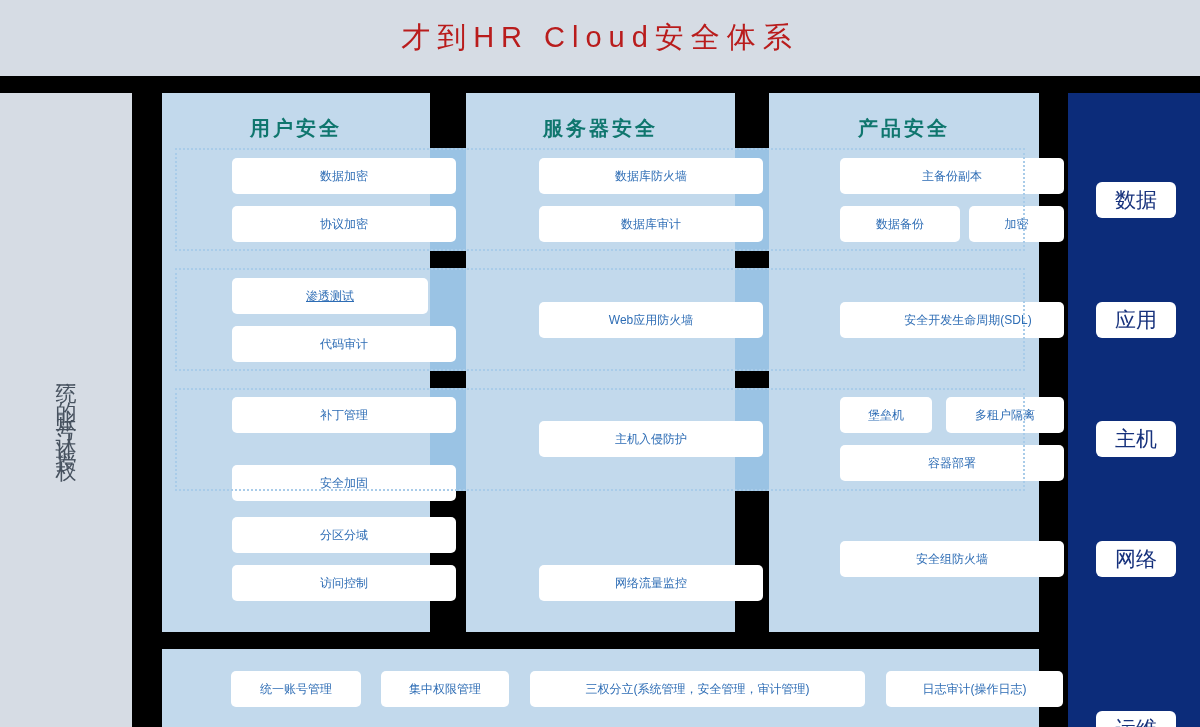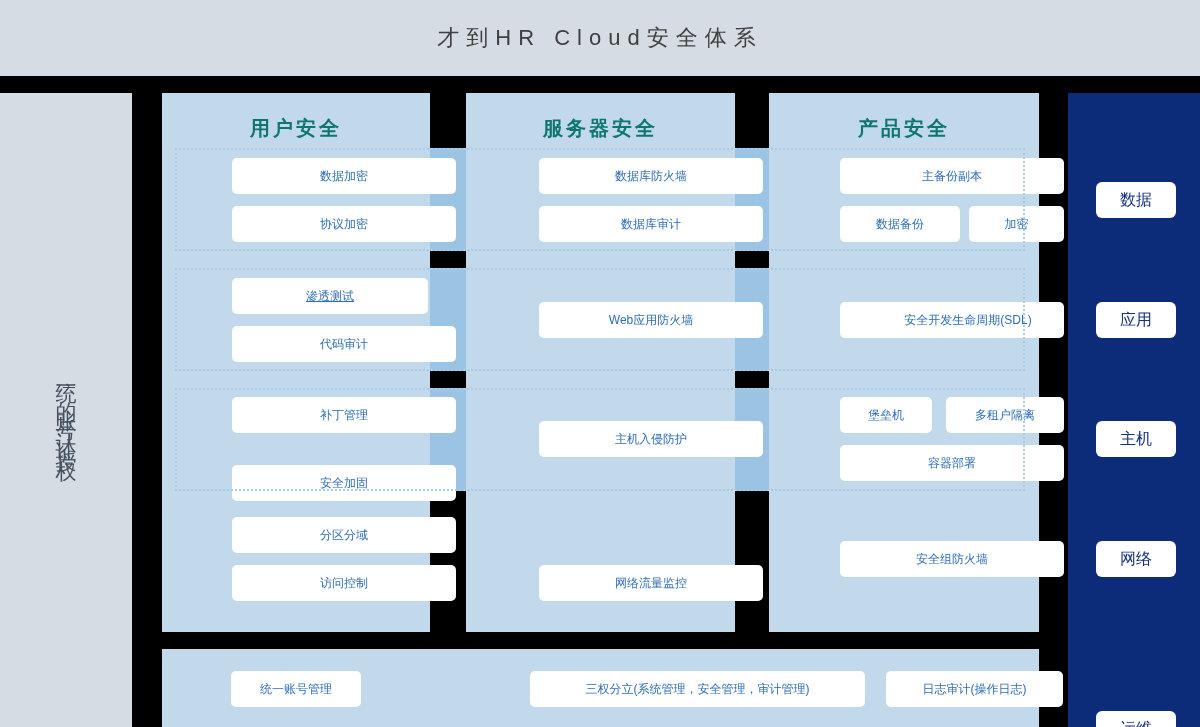--- a/index.html
+++ b/index.html
@@ -2,21 +2,21 @@
 <html><head>
 <meta charset="utf-8">
 <style>
   * { margin:0; padding:0; box-sizing:border-box; }
   body { background:#000; font-family:"Liberation Sans","DejaVu Sans",sans-serif; }
   #canvas { position:relative; width:1200px; height:727px; background:#000; overflow:hidden; }
 
   
   .topbar { position:absolute; left:0; top:0; width:1200px; height:76px;
             background:#d6dce4; display:flex; align-items:center; justify-content:center; }
-  .topbar h1 { font-size:22px; font-weight:500; color:#404040; letter-spacing:7px; }
+  .topbar h1 { font-size:29px; font-weight:500; color:#b91c1c; letter-spacing:7px; }
 
   
   .left-sidebar { position:absolute; left:0; top:93px; width:132px; height:634px;
                   background:#d6dce4; display:flex; align-items:center; justify-content:center; }
   .vtext { writing-mode:vertical-lr; text-orientation:upright; letter-spacing:10px;
            font-size:21px; color:#47525f; }
 
   
   .col { position:absolute; top:93px; height:539px; background:#c2d9ec; }
   .col-1 { left:162px; width:268px; }
@@ -41,21 +41,21 @@
   
   .box { position:absolute; height:36px; background:#fff; border-radius:5px;
          display:flex; align-items:center; justify-content:center;
          font-size:12px; font-weight:500; color:#2e6db5; white-space:nowrap;margin-left:48px; }
 
   
   .right-sidebar { position:absolute; left:1068px; top:93px; width:132px; height:634px;
                    background:#0c2c7a; }
   .layer-box { position:absolute; left:28px; width:80px; height:36px; background:#fff;
                border-radius:6px; display:flex; align-items:center; justify-content:center;
-               font-size:16px; font-weight:500; color:#16317c; }
+               font-size:21px; font-weight:500; color:#16317c; }
 
   
   .bottom-bar { position:absolute; left:162px; top:649px; width:877px; height:78px;
                 background:#c2d9ec; }
   .bottom-bar .box { top:22px; }
 </style>
 </head>
 <body>
 
 <div id="canvas">
@@ -121,17 +121,18 @@
   <aside class="right-sidebar">
     <div class="layer-box" style="top:89px;">数据</div>
     <div class="layer-box" style="top:209px;">应用</div>
     <div class="layer-box" style="top:328px;">主机</div>
     <div class="layer-box" style="top:448px;">网络</div>
     <div class="layer-box" style="top:602px;margin-top:16px;">运维</div>
   </aside>
 
   <footer class="bottom-bar">
     <div class="box" style="left:21px;  width:130px;">统一账号管理</div>
+    <div class="box" style="left:171px; width:128px;">集中权限管理</div>
     <div class="box" style="left:320px; width:335px;">三权分立(系统管理，安全管理，审计管理)</div>
     <div class="box" style="left:676px; width:177px;">日志审计(操作日志)</div>
   </footer>
 
 </div>
 
 </body></html>

